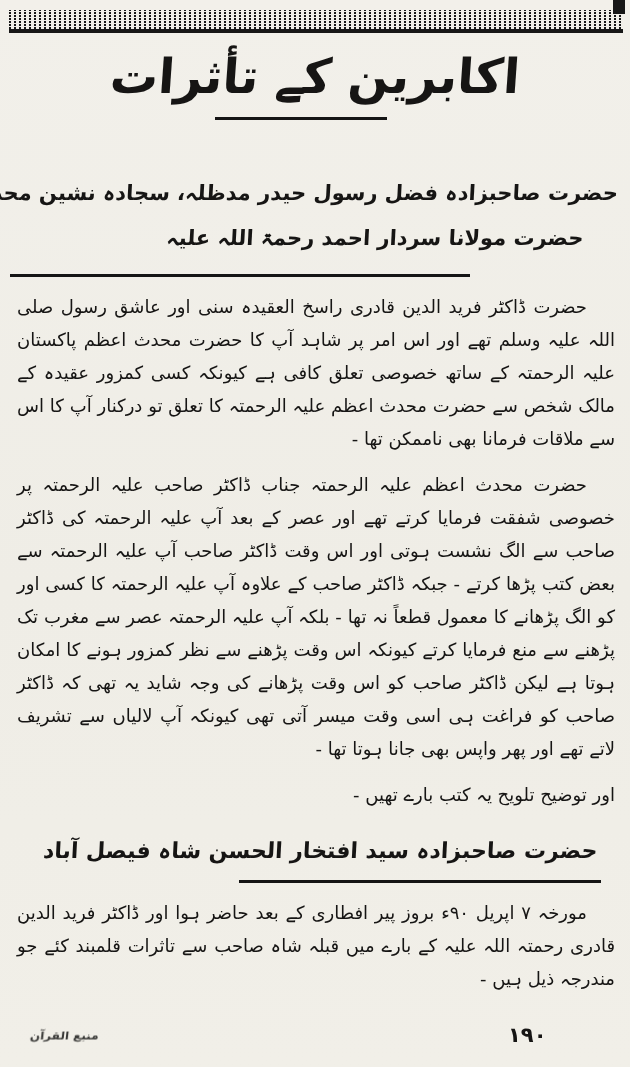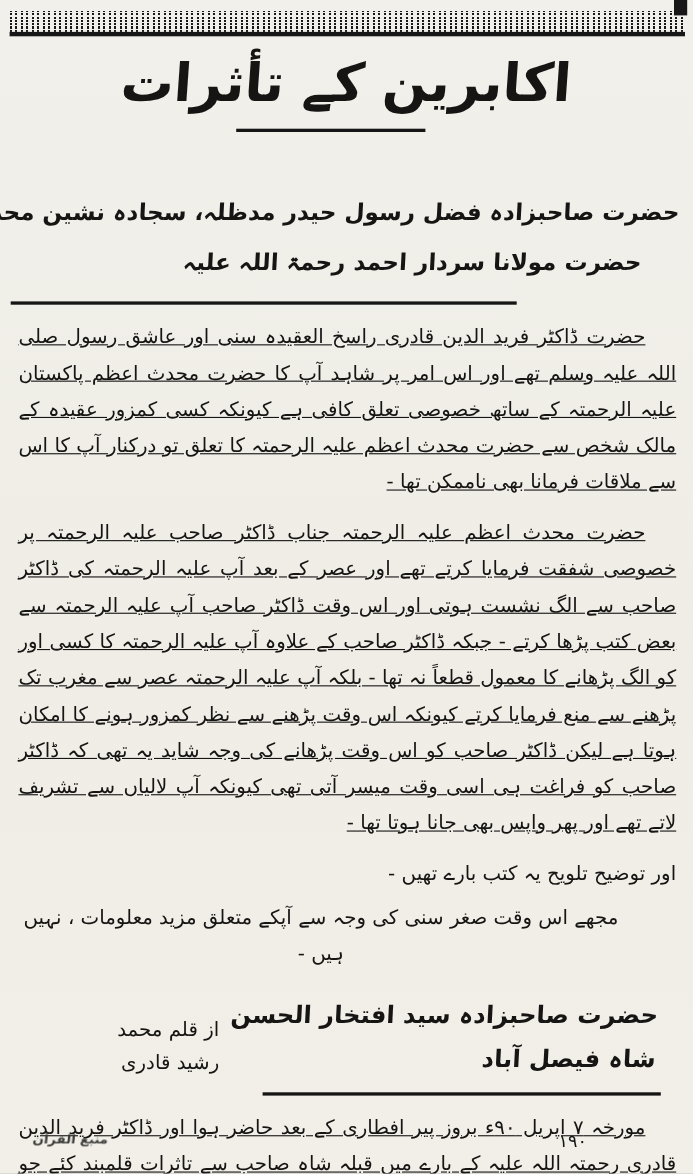--- a/index.html
+++ b/index.html
@@ -41,40 +41,40 @@
     transform:skewX(-3deg);
   }
   .h-line2{
     font-size:21px;line-height:44px;text-align:center;
     padding-left:120px;
     transform:skewX(-3deg);
   }
   .header-rule{height:3px;background:#151515;margin:14px 160px 0 10px;}
   .body-text{padding:0 15px 0 17px;font-size:18px;}
   .para{margin:13px 0 0;text-align:justify;line-height:33px;}
-  .indent{text-indent:28px;text-decoration:underline;}
+  .indent{text-indent:28px;}
   .para3-l1{display:flex;justify-content:space-between;margin-top:13px;line-height:33px;}
   .para3-l2{margin-top:7px;line-height:33px;text-align:center;padding-right:48px;}
   .section2-head{
     display:flex;justify-content:space-between;align-items:flex-end;
     margin-top:20px;
   }
   .s2-heading{font-size:22px;font-weight:bold;line-height:40px;padding-right:18px;transform:skewX(-3deg);}
   .byline{font-size:18px;line-height:30px;padding-left:48px;padding-bottom:2px;}
   .s2-rule{height:3px;background:#141414;width:362px;margin:9px 14px 0 0;}
   .footer{position:absolute;left:0;right:0;bottom:16px;height:38px;}
   .stamp{
     position:absolute;left:30px;bottom:8px;
     font-size:12px;font-weight:bold;color:#3a3a38;
     filter:blur(0.6px);transform:scaleY(0.92) skewX(-6deg);
     direction:rtl;
   }
   .page-number{
     position:absolute;left:508px;bottom:4px;
-    font-size:16px;font-weight:normal;direction:rtl;
+    font-size:21px;font-weight:bold;direction:rtl;
   }
 </style>
 </head>
 <body>
 
 <div class="page">
 
   <div class="top-band"></div>
   <div class="corner-mark"></div>
 
@@ -91,26 +91,24 @@
 
   <div class="body-text">
     <p class="para indent">حضرت ڈاکٹر فرید الدین قادری راسخ العقیدہ سنی اور عاشق رسول صلی اللہ علیہ وسلم تھے اور اس امر پر شاہد آپ کا حضرت محدث اعظم پاکستان علیہ الرحمتہ کے ساتھ خصوصی تعلق کافی ہے کیونکہ کسی کمزور عقیدہ کے مالک شخص سے حضرت محدث اعظم علیہ الرحمتہ کا تعلق تو درکنار آپ کا اس سے ملاقات فرمانا بھی ناممکن تھا -</p>
 
     <p class="para indent">حضرت محدث اعظم علیہ الرحمتہ جناب ڈاکٹر صاحب علیہ الرحمتہ پر خصوصی شفقت فرمایا کرتے تھے اور عصر کے بعد آپ علیہ الرحمتہ کی ڈاکٹر صاحب سے الگ نشست ہوتی اور اس وقت ڈاکٹر صاحب آپ علیہ الرحمتہ سے بعض کتب پڑھا کرتے - جبکہ ڈاکٹر صاحب کے علاوہ آپ علیہ الرحمتہ کا کسی اور کو الگ پڑھانے کا معمول قطعاً نہ تھا - بلکہ آپ علیہ الرحمتہ عصر سے مغرب تک پڑھنے سے منع فرمایا کرتے کیونکہ اس وقت پڑھنے سے نظر کمزور ہونے کا امکان ہوتا ہے لیکن ڈاکٹر صاحب کو اس وقت پڑھانے کی وجہ شاید یہ تھی کہ ڈاکٹر صاحب کو فراغت ہی اسی وقت میسر آتی تھی کیونکہ آپ لالیاں سے تشریف لاتے تھے اور پھر واپس بھی جانا ہوتا تھا -</p>
 
     <div>
       <div class="para3-l1">
         <span>اور توضیح تلویح یہ کتب بارے تھیں -</span>
       </div>
-      <div class="para3-l2">مجھے اس وقت صغر سنی کی وجہ سے آپکے متعلق مزید معلومات ، نہیں ہیں -</div>
     </div>
 
     <div class="section2-head">
       <div class="s2-heading">حضرت صاحبزادہ سید افتخار الحسن شاہ فیصل آباد</div>
-      <div class="byline">از قلم محمد رشید قادری</div>
     </div>
     <div class="s2-rule"></div>
 
     <p class="para indent">مورخہ ۷ اپریل ۹۰ء بروز پیر افطاری کے بعد حاضر ہوا اور ڈاکٹر فرید الدین قادری رحمتہ اللہ علیہ کے بارے میں قبلہ شاہ صاحب سے تاثرات قلمبند کئے جو مندرجہ ذیل ہیں -</p>
 
   </div>
 
   <div class="footer">
     <div class="stamp">منبع القرآن</div>
     <div class="page-number">۱۹۰</div>

